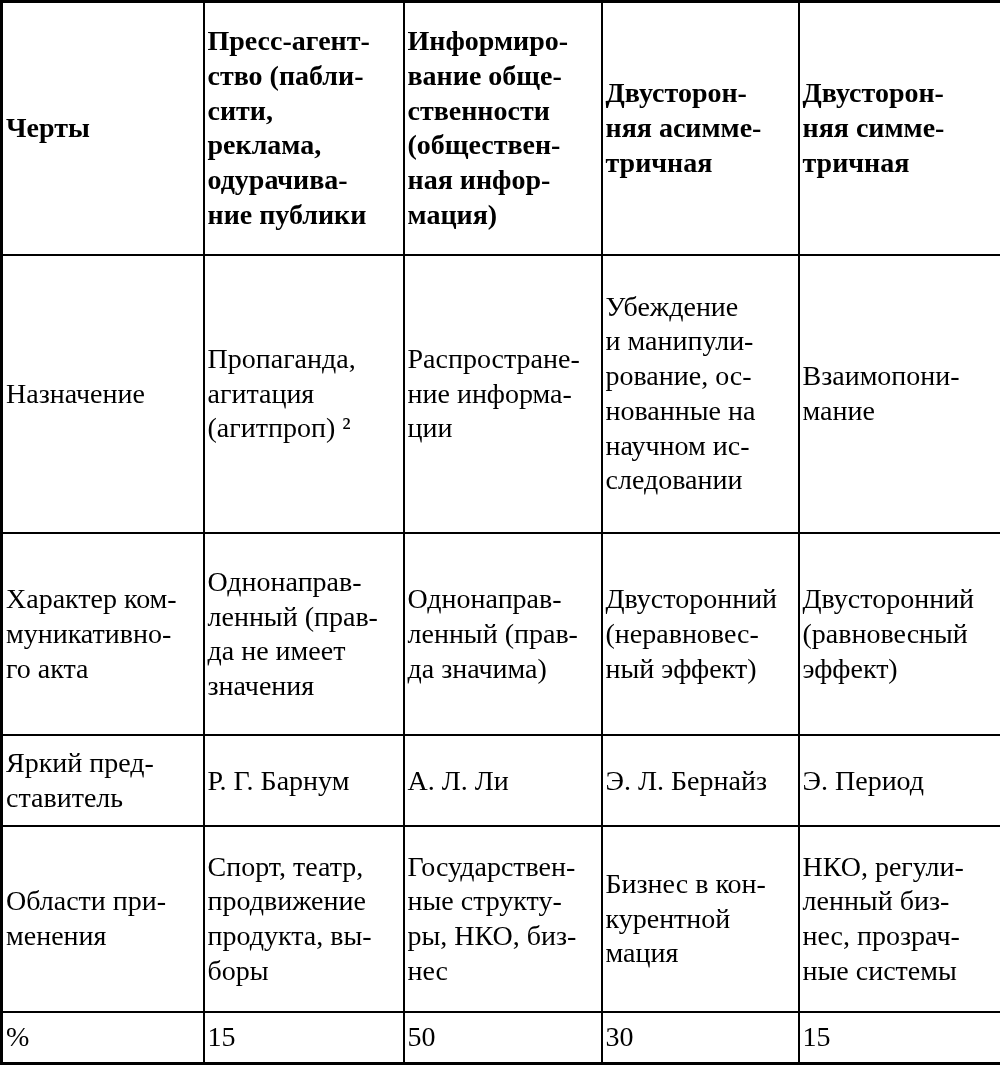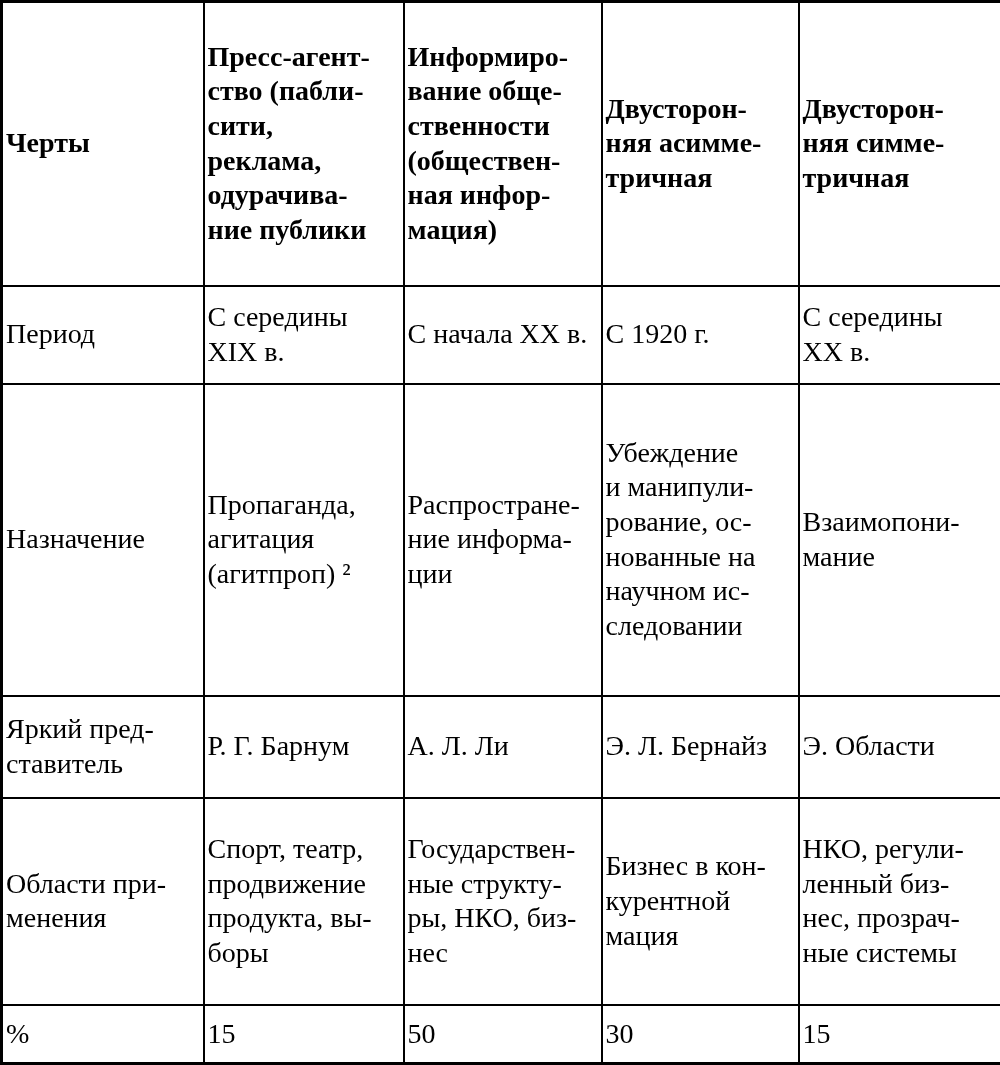--- a/index.html
+++ b/index.html
@@ -72,53 +72,62 @@
 (обществен-
 ная инфор-
 мация)</td>
         <td>Двусторон-
 няя асимме-
 тричная</td>
         <td>Двусторон-
 няя симме-
 тричная</td>
       </tr>
-      <tr class="r-period">
-        <td>Период</td>
-        <td>С середины
-XIX в.</td>
-        <td>С начала XX в.</td>
-        <td>С 1920 г.</td>
-        <td>С середины
-XX в.</td>
-      </tr>
       <tr class="r-purpose">
         <td>Назначение</td>
         <td>Пропаганда,
 агитация
 (агитпроп) ²</td>
         <td>Распростране-
 ние информа-
 ции</td>
         <td>Убеждение
 и манипули-
 рование, ос-
 нованные на
 научном ис-
 следовании</td>
         <td>Взаимопони-
 мание</td>
       </tr>
+      <tr class="r-character">
+        <td>Характер ком-
+муникативно-
+го акта</td>
+        <td>Однонаправ-
+ленный (прав-
+да не имеет
+значения</td>
+        <td>Однонаправ-
+ленный (прав-
+да значима)</td>
+        <td>Двусторонний
+(неравновес-
+ный эффект)</td>
+        <td>Двусторонний
+(равновесный
+эффект)</td>
+      </tr>
       <tr class="r-person">
         <td>Яркий пред-
 ставитель</td>
         <td>Р. Г. Барнум</td>
         <td>А. Л. Ли</td>
         <td>Э. Л. Бернайз</td>
-        <td>Э. Области</td>
+        <td>Э. Период</td>
       </tr>
       <tr class="r-areas">
         <td>Области при-
 менения</td>
         <td>Спорт, театр,
 продвижение
 продукта, вы-
 боры</td>
         <td>Государствен-
 ные структу-

